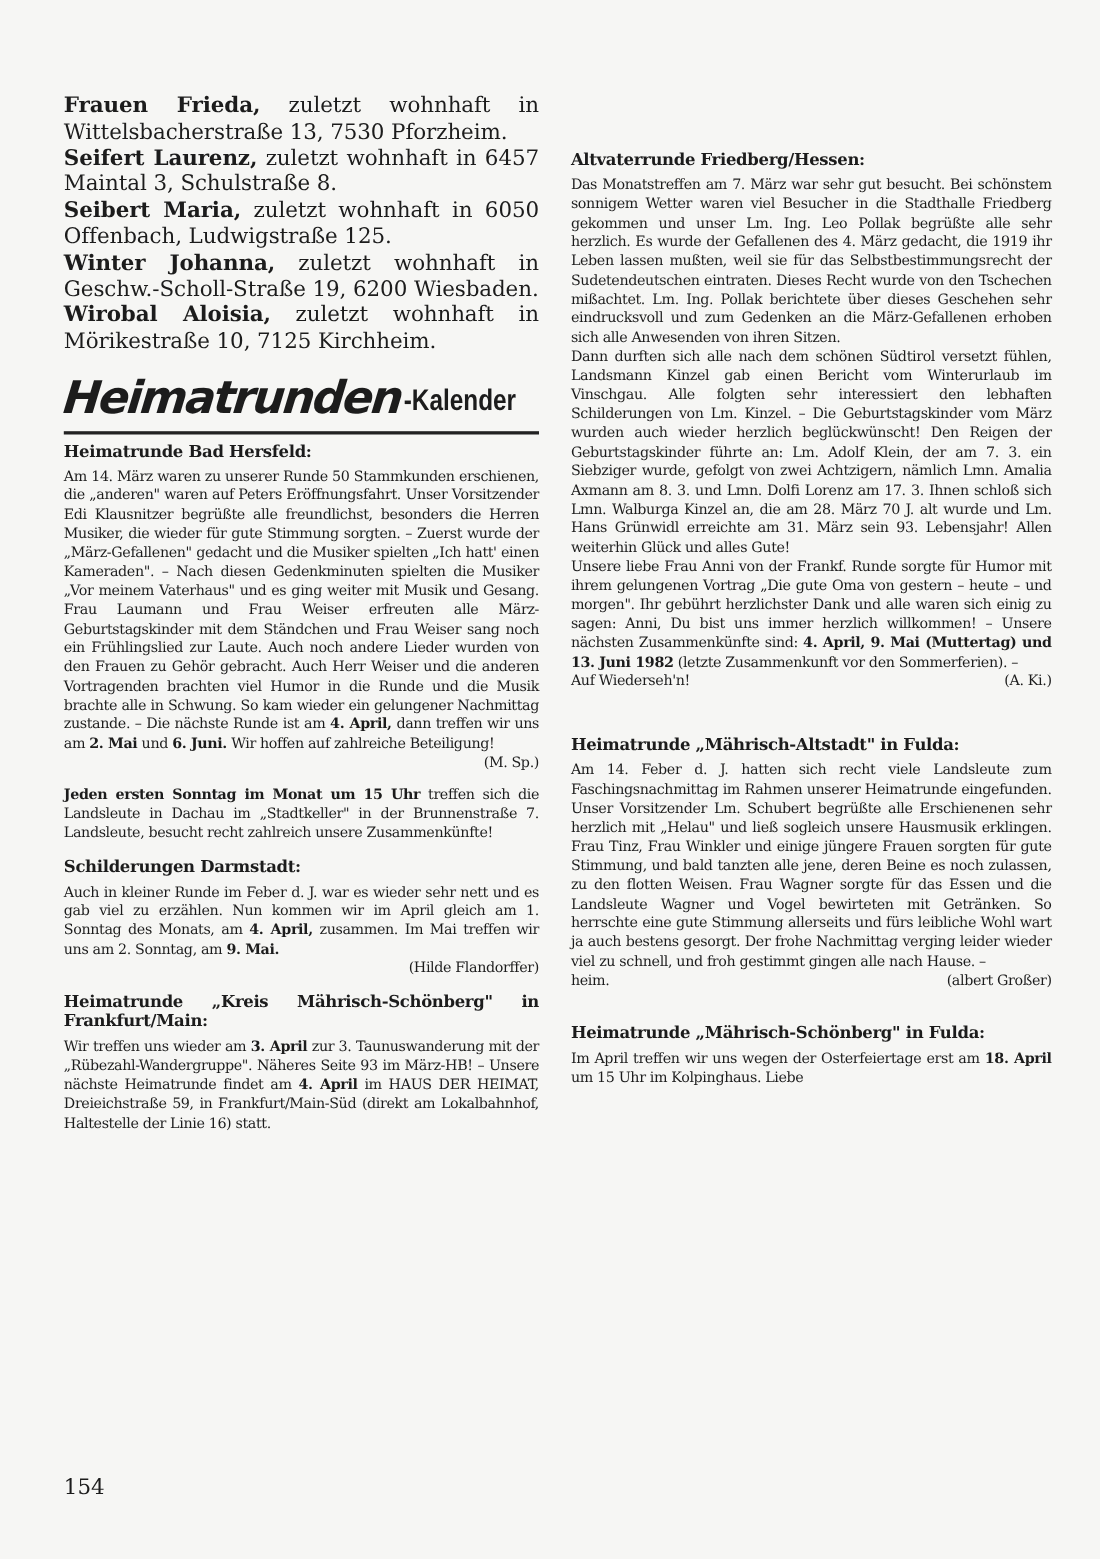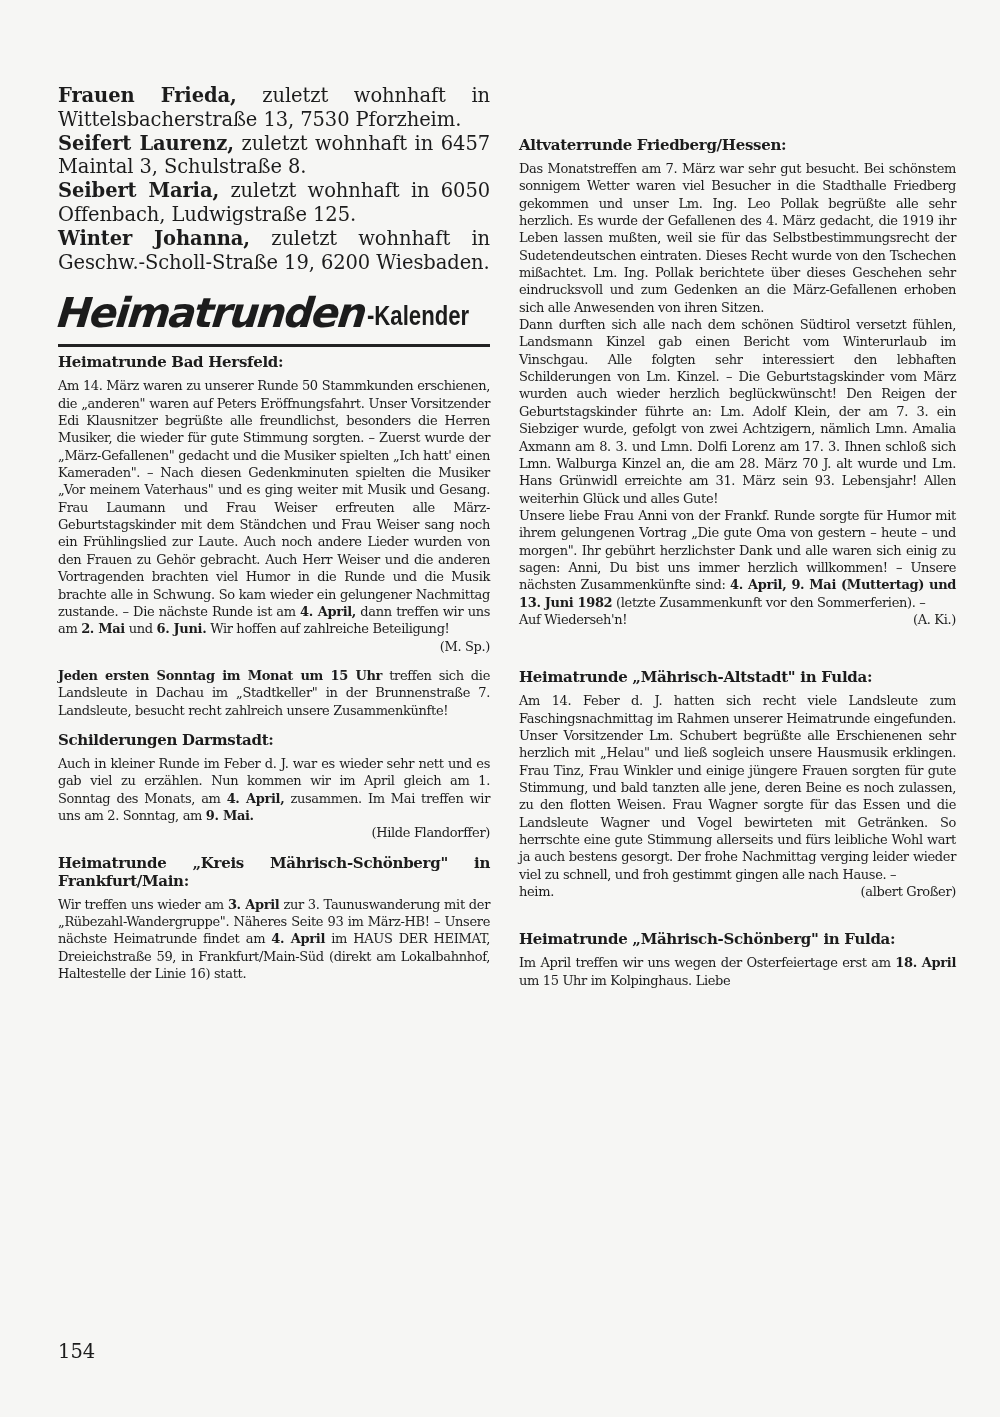--- a/index.html
+++ b/index.html
@@ -42,20 +42,21 @@
 
 <div class="page">
 
   <div class="col col-left">
 
     <div>
       <p class="p lead"><b>Frauen Frieda,</b><span> zuletzt wohnhaft in Wittelsbacherstraße 13, 7530 Pforzheim.</span></p>
       <p class="p lead"><b>Seifert Laurenz,</b><span> zuletzt wohnhaft in 6457 Maintal 3, Schulstraße 8.</span></p>
       <p class="p lead"><b>Seibert Maria,</b><span> zuletzt wohnhaft in 6050 Offenbach, Ludwigstraße 125.</span></p>
       <p class="p lead"><b>Winter Johanna,</b><span> zuletzt wohnhaft in Geschw.-Scholl-Straße 19, 6200 Wiesbaden.</span></p>
+      <p class="p lead"><b>Wirobal Aloisia,</b><span> zuletzt wohnhaft in Mörikestraße 10, 7125 Kirchheim.</span></p>
     </div>
 
     <div class="banner">
       <span class="script">Heimatrunden</span>
       <span class="kal">-Kalender</span>
     </div>
     <div class="rule"></div>
 
     <section>
       <h3 class="h hx">Heimatrunde Bad Hersfeld:</h3>

